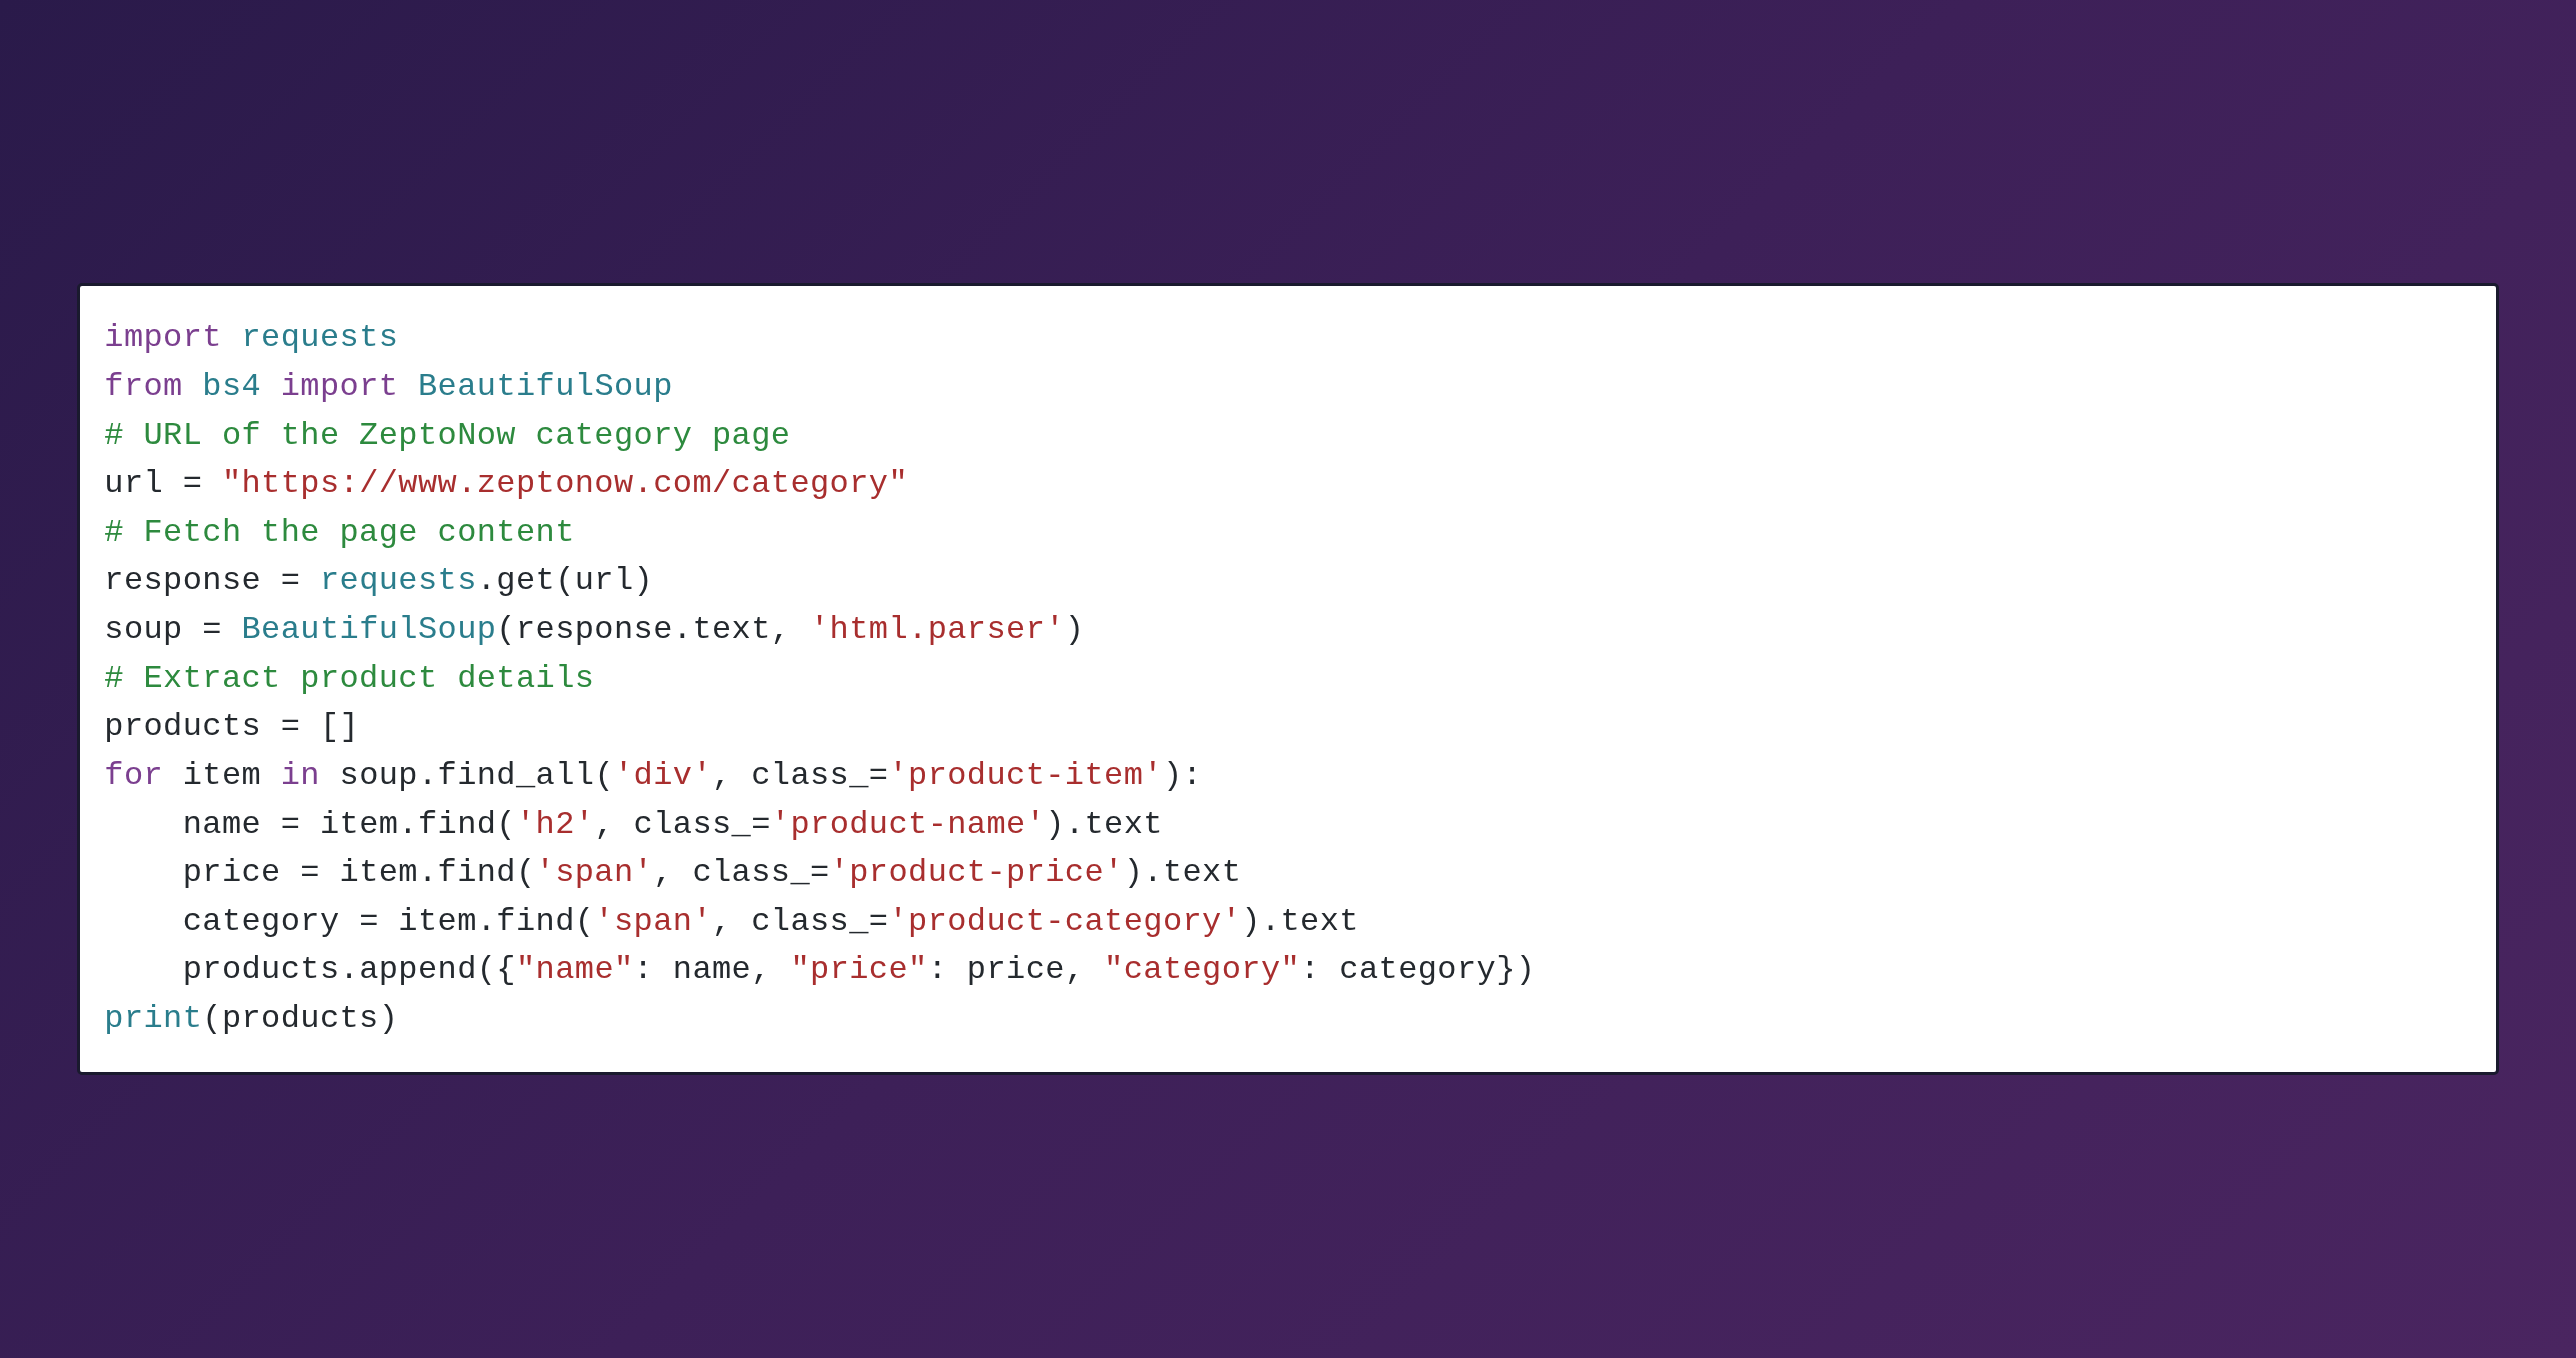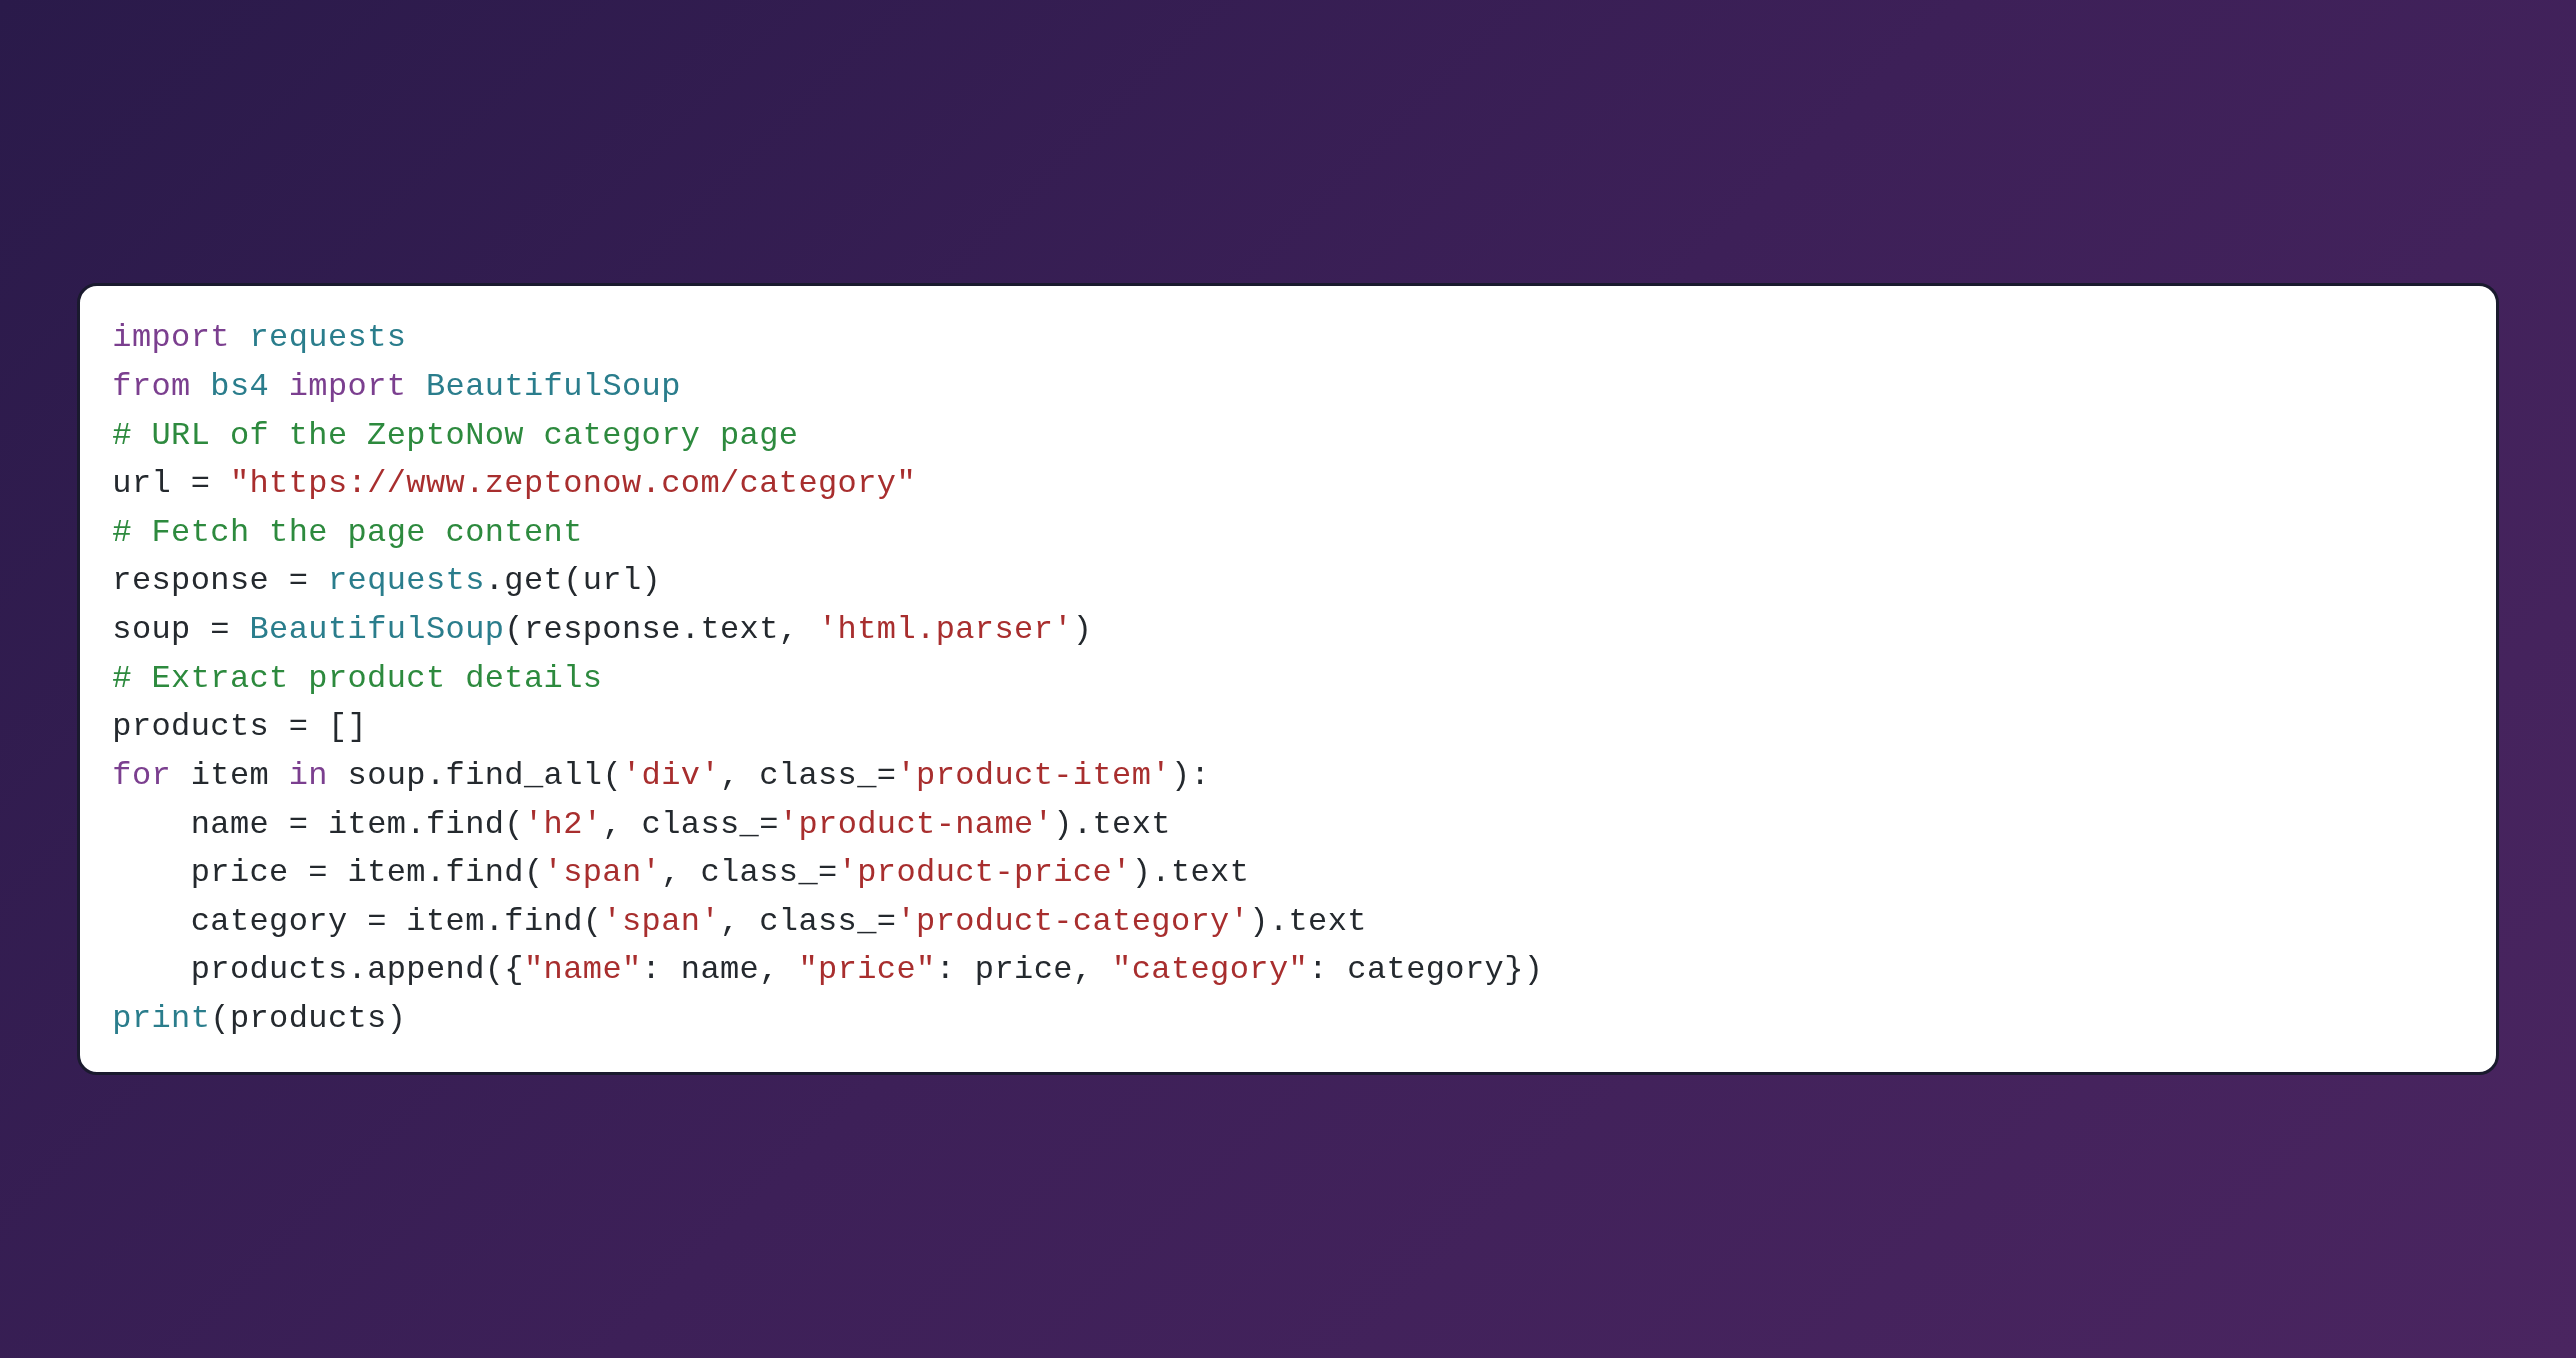--- a/index.html
+++ b/index.html
@@ -8,22 +8,22 @@
       background: linear-gradient(135deg, #2a1a4a 0%, #3d2058 50%, #4a2560 100%);
       display: flex;
       justify-content: center;
       align-items: center;
       min-height: 100vh;
       font-family: 'Consolas', 'Monaco', 'Courier New', monospace;
     }
     .code-container {
       background: #ffffff;
       border: 3.1px solid #1a1a2e;
-      border-radius: 20px;
-      padding: 28px 32px;
+      border-radius: 5px;
+      padding: 28px 24px;
       width: 94%;
       max-width: 2468px;
       box-sizing: border-box;
     }
     .code-block {
       font-family: 'Consolas', 'Monaco', 'Courier New', monospace;
       font-size: 32px;
       line-height: 1.52;
       white-space: pre;
       color: #24292e;

